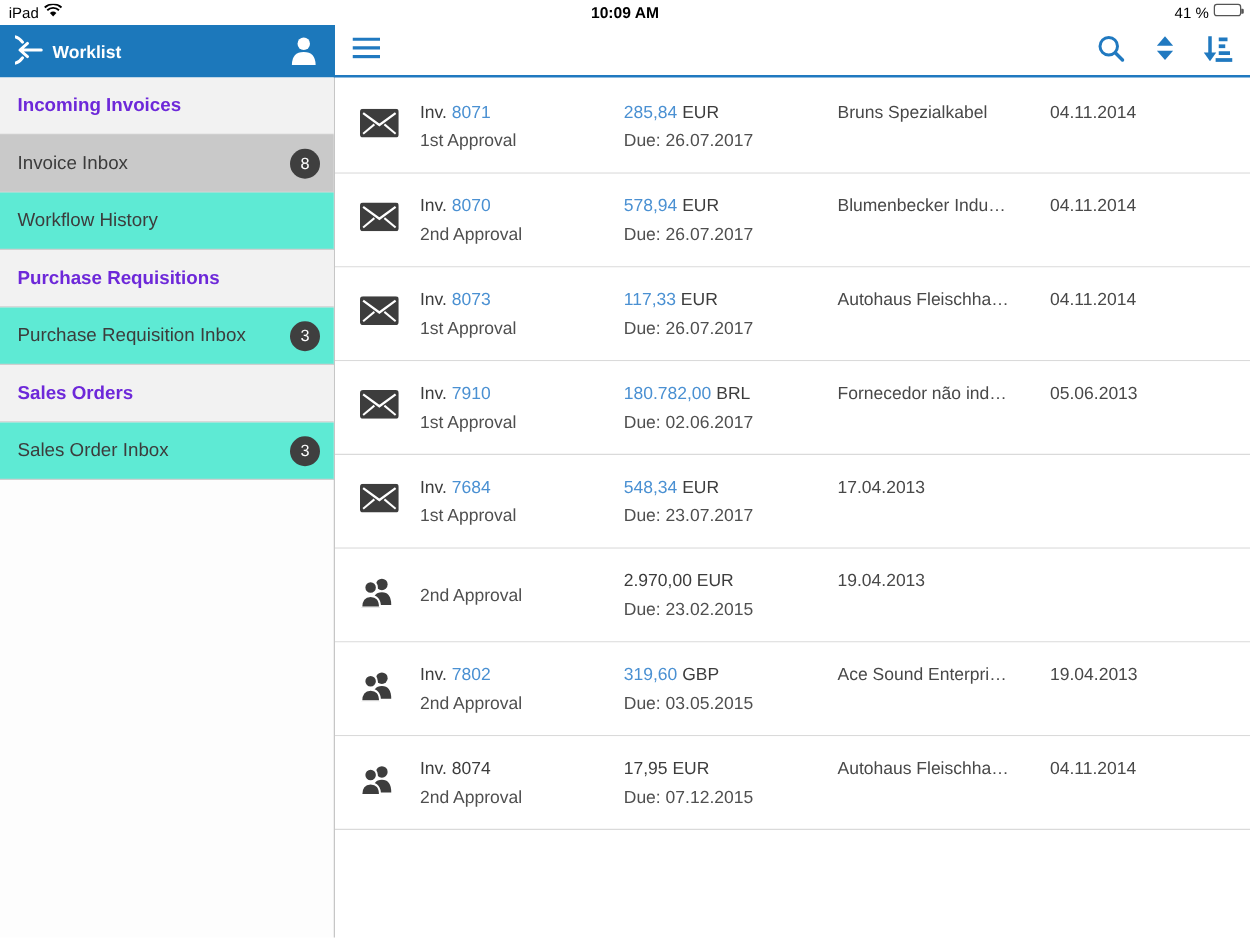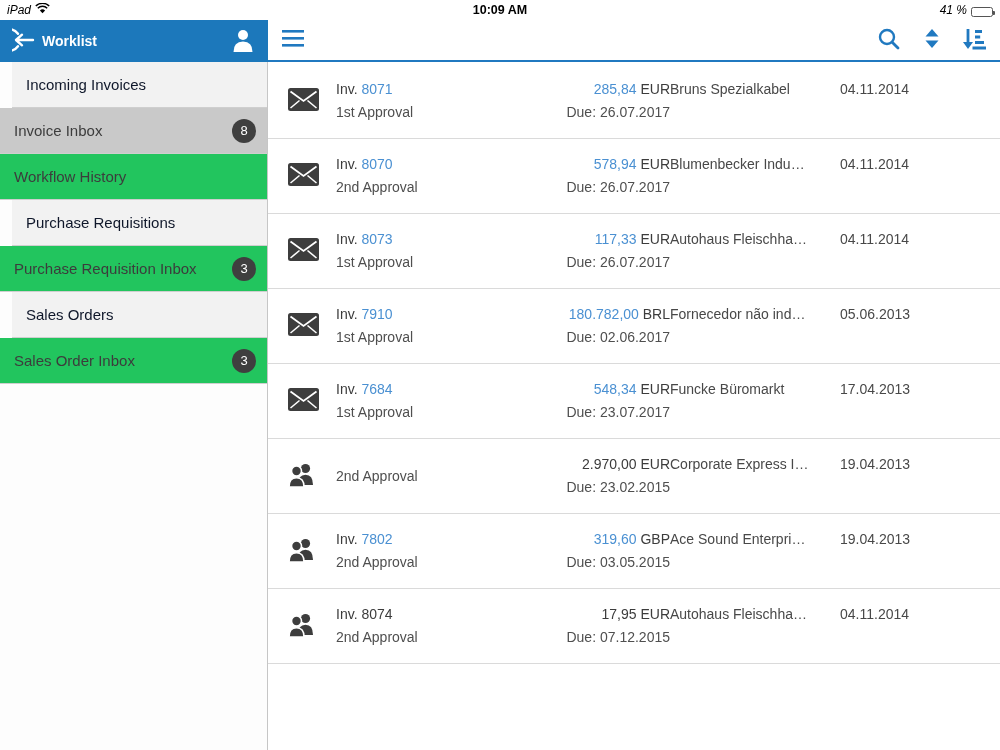--- a/index.html
+++ b/index.html
@@ -4,54 +4,54 @@
 <style>
   * { margin:0; padding:0; box-sizing:border-box; }
   html,body { width:1000px; height:750px; }
   body { font-family:"Liberation Sans","DejaVu Sans",sans-serif; background:#fff; overflow:hidden; }
   .screen { position:relative; width:1000px; height:750px; background:#fff; }
 
   
   .status-bar { position:absolute; top:0; left:0; width:100%; height:20px; background:#fff;
     display:flex; align-items:center; justify-content:space-between; padding:0 7px;
     font-size:12px; color:#000; z-index:5; }
-  .sb-left, .sb-right { display:flex; align-items:flex-end; gap:4px;font-style:italic; }
+  .sb-left, .sb-right { display:flex; align-items:flex-start; gap:4px; }
   .sb-time { position:absolute; left:0; right:0; text-align:center; font-weight:700; font-size:12.5px; }
   .battery { position:relative; width:22px; height:10px; border:1px solid #555; border-radius:2.5px; padding:1px; }
   .battery-fill { width:8px; height:100%; background:#000; border-radius:1px; }
   .battery-tip { position:absolute; right:-3px; top:2.5px; width:2px; height:4px; background:#555; border-radius:0 1px 1px 0; }
 
   
   .sidebar { position:absolute; top:20px; left:0; width:268px; bottom:0; background:#fdfdfd;
     border-right:1px solid #c6c6c6; }
   .sidebar-header { height:42px; background:#1c78bb; display:flex; align-items:center;
     padding:0 12px; margin-right:-1px; }
   .sidebar-title { flex:1; text-align:left; color:#fff; font-size:14px; font-weight:700; }
   .icon-btn { background:none; border:none; padding:0; display:flex; align-items:center; cursor:pointer; }
   .side-item { height:46px; display:flex; align-items:center; padding:0 14px; font-size:15px;
-    border-bottom:1px solid #cfcfcf; position:relative; background:#22c55e; color:#3c3c3c; }
-  .side-item.header { background:#f2f2f2; font-weight:400; color:#0f172a;margin-left:12px; }
+    border-bottom:1px solid #cfcfcf; position:relative; background:#5eead4; color:#3c3c3c; }
+  .side-item.header { background:#f2f2f2; font-weight:700; color:#6d28d9; }
   .side-item.selected { background:#c9c9c9; }
   .badge { position:absolute; right:11px; top:50%; transform:translateY(-50%);
     min-width:24px; height:24px; border-radius:12px; background:#3f3f3f; color:#fff;
     font-size:13px; display:flex; align-items:center; justify-content:center; padding:0 4px; }
 
   
   .main { position:absolute; top:20px; left:268px; right:0; bottom:0; background:#fff; }
   .toolbar { height:42px; display:flex; align-items:center; padding:0 14px;
     border-bottom:2px solid #2079c0; }
   .toolbar-right { margin-left:auto; display:flex; align-items:center; gap:24px; }
 
   .list { position:absolute; top:44px; left:0; right:0; bottom:0; overflow:hidden; }
   .row { height:75px; display:flex; align-items:center; border-bottom:1px solid #dadada;
     padding-left:20px; background:#fff; }
   .icon-cell { width:48px; display:flex; align-items:center; }
   .cell { display:flex; flex-direction:column; line-height:23px; font-size:14px; }
   .col1 { width:163px; }
-  .col2 { width:171px;align-items:flex-end; }
+  .col2 { width:171px; }
   .col3 { width:170px; }
   .col4 { flex:1; }
   .cell .top { color:#3c3c3c; }
   .cell .bottom { color:#4f4f4f; }
   .col3 .top, .col4 .top { color:#484848; }
   .link { color:#4a90d2; }
   .dark-num { color:#3c3c3c; }
 </style>
 </head>
 <body>
@@ -304,24 +304,20 @@
   </span>
 </div>
     <div class="cell col1">
       <span class="top"><span>Inv.</span> <span class="link">7684</span></span>
       <span class="bottom">1st Approval</span>
     </div>
     <div class="cell col2">
       <span class="top"><span class="link">548,34</span> <span>EUR</span></span>
       <span class="bottom"><span>Due:</span> <span>23.07.2017</span></span>
     </div>
-    <div class="cell col3">
-      <span class="top">Funcke Büromarkt</span>
-      <span class="bottom">&nbsp;</span>
-    </div>
     <div class="cell col4">
       <span class="top">17.04.2013</span>
       <span class="bottom">&nbsp;</span>
     </div>
   </div>
 
   <div class="row">
     <div class="icon-cell">
   <span>
     <svg width="27" height="25" viewBox="0 0 27 25">
@@ -332,24 +328,20 @@
     </svg>
   </span>
 </div>
     <div class="cell col1">
       <span class="bottom">2nd Approval</span>
     </div>
     <div class="cell col2">
       <span class="top"><span class="dark-num">2.970,00</span> <span>EUR</span></span>
       <span class="bottom"><span>Due:</span> <span>23.02.2015</span></span>
     </div>
-    <div class="cell col3">
-      <span class="top">Corporate Express I…</span>
-      <span class="bottom">&nbsp;</span>
-    </div>
     <div class="cell col4">
       <span class="top">19.04.2013</span>
       <span class="bottom">&nbsp;</span>
     </div>
   </div>
 
   <div class="row">
     <div class="icon-cell">
   <span>
     <svg width="27" height="25" viewBox="0 0 27 25">

